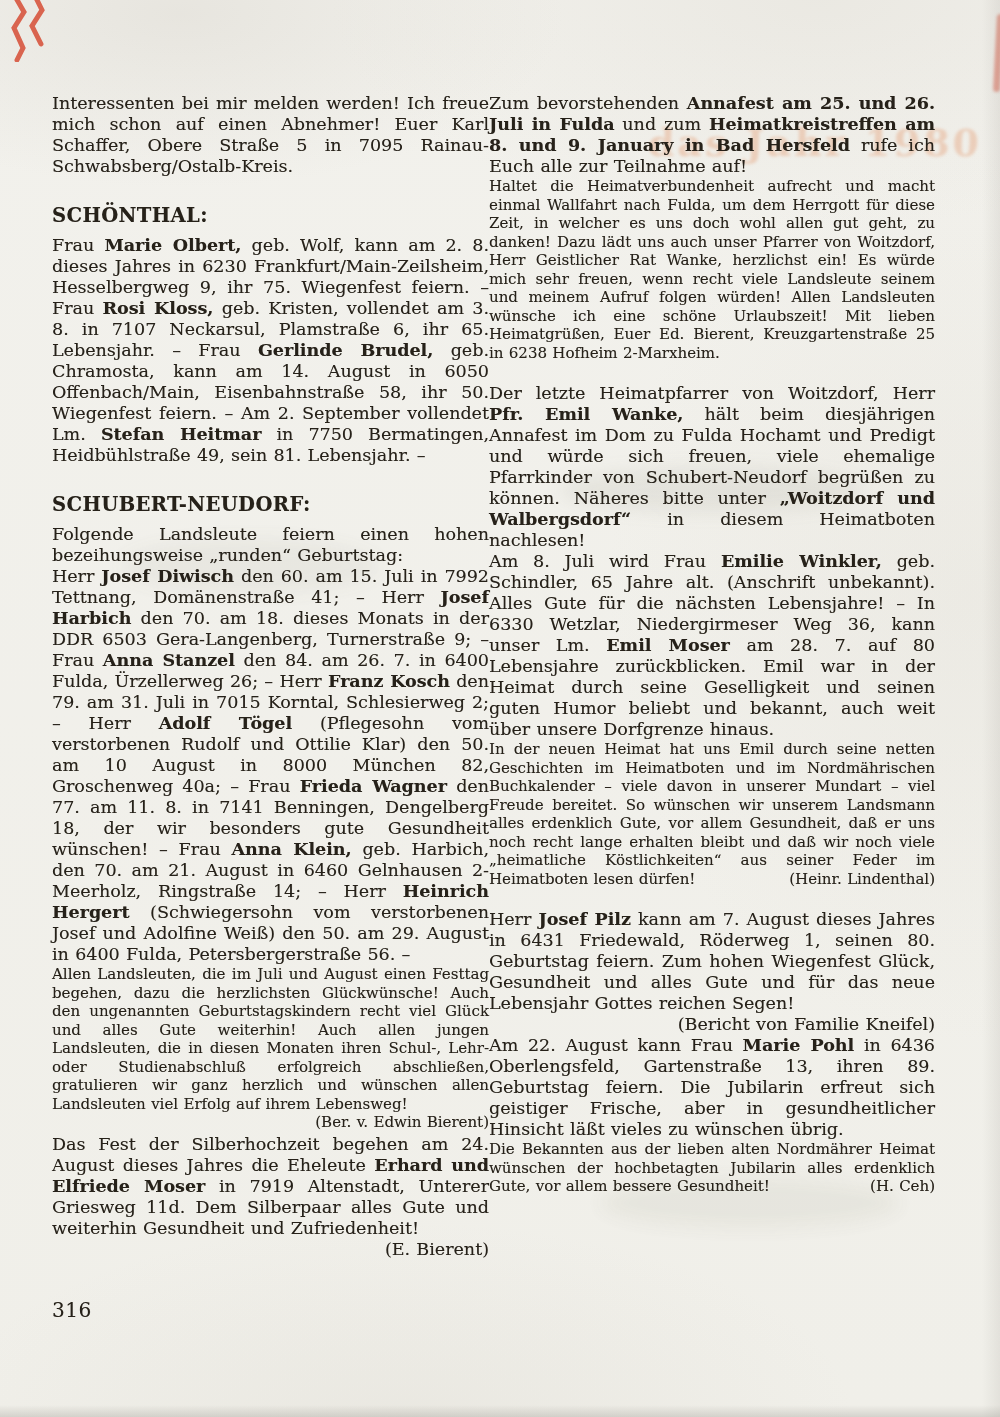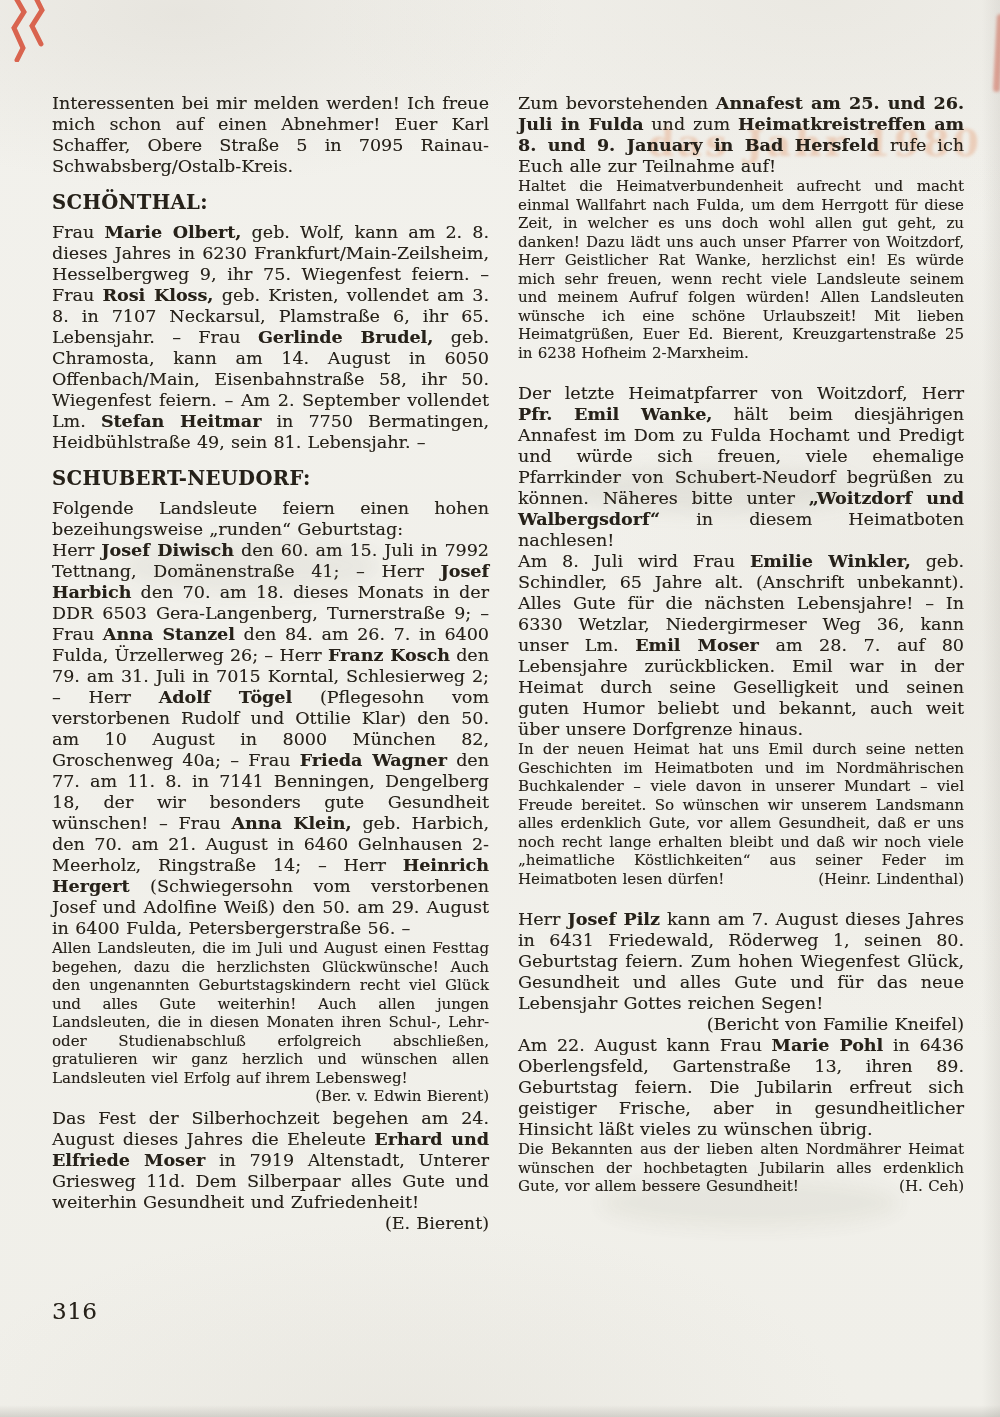--- a/index.html
+++ b/index.html
@@ -7,35 +7,35 @@
     position:relative; width:1000px; height:1417px; overflow:hidden;
     background:
       radial-gradient(ellipse 620px 280px at 18% 1%, rgba(203,198,188,.28), transparent 62%),
       radial-gradient(ellipse 820px 380px at 82% 0%, rgba(208,203,192,.22), transparent 60%),
       radial-gradient(ellipse 520px 640px at 97% 42%, rgba(212,207,196,.18), transparent 70%),
       radial-gradient(ellipse 700px 300px at 40% 100%, rgba(205,200,190,.18), transparent 65%),
       linear-gradient(#f2f1ec, #f0efe9);
     font-family:"DejaVu Serif","Liberation Serif",serif;
     color:#262119;
   }
-  .columns { position:absolute; left:52px; top:93px; display:flex; gap:29px; }
+  .columns { position:absolute; left:52px; top:93px; display:flex; }
   .col { display:block; }
   .col.left  { width:437px; }
   .col.right { width:446px; }
   .blk { margin:0; text-align:justify; hyphens:auto; word-spacing:.04em;
          text-shadow:.2px .2px 0 rgba(38,33,25,.35); }
   .blk.body  { font-size:17.5px; line-height:21px; }
   .blk.small { font-size:15px;   line-height:18.5px; }
   .blk.lead  { font-size:17.5px; line-height:21px; font-weight:700; }
   h2.blk.heading { font-size:19.5px; line-height:22px; font-weight:700;
-                   letter-spacing:.4px; margin:15px 0 8px 0; text-align:left; }
+                   letter-spacing:.4px; margin:28px 0 8px 0; text-align:left; }
   .blk.gap { margin-top:21px; }
   .b { font-weight:700; }
   .credit { float:right; margin-left:14px; }
-  .pagenum { position:absolute; left:52px; top:1298px; font-size:23px;
+  .pagenum { position:absolute; left:52px; top:1298px; font-size:20px;
              letter-spacing:.5px; text-shadow:.2px .2px 0 rgba(38,33,25,.35); }
   .ghost { position:absolute; left:648px; top:120px; width:352px; overflow:hidden;
            white-space:nowrap; font-size:38px; font-weight:700; letter-spacing:3px;
            color:#e08450; opacity:.30; filter:blur(1.5px); transform:skewX(-2deg);
            pointer-events:none; }
   .corner-marks { position:absolute; left:8px; top:-2px; opacity:.8; filter:blur(.3px); }
   .edge-streak { position:absolute; right:-2px; top:14px; width:7px; height:78px;
                  background:#d5432a; opacity:.45; filter:blur(1.5px);
                  transform:rotate(3deg); border-radius:4px; }
   .smudge { position:absolute; border-radius:50%; filter:blur(9px);

